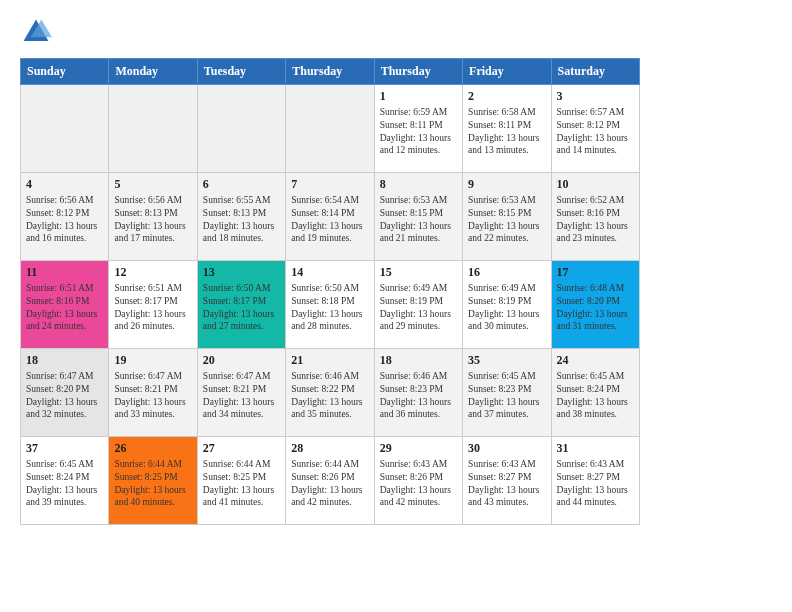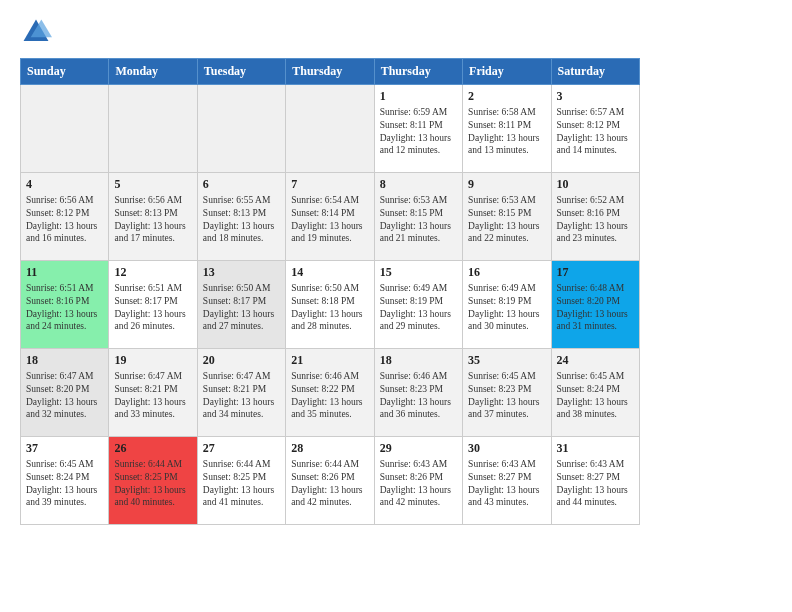--- a/index.html
+++ b/index.html
@@ -198,33 +198,33 @@
 Daylight: 13 hours and 22 minutes.</div>
           </td>
           <td style="background: rgb(242, 242, 242);">
             <div class="day-num">10</div>
             <div class="day-info" style="white-space: pre-line;">Sunrise: 6:52 AM
 Sunset: 8:16 PM
 Daylight: 13 hours and 23 minutes.</div>
           </td>
         </tr>
         <tr>
-          <td style="background: #86efac;">
+          <td style="background: #ec4899;">
             <div class="day-num">11</div>
             <div class="day-info" style="white-space: pre-line;">Sunrise: 6:51 AM
 Sunset: 8:16 PM
 Daylight: 13 hours and 24 minutes.</div>
           </td>
           <td style="background: rgb(255, 255, 255);">
             <div class="day-num">12</div>
             <div class="day-info" style="white-space: pre-line;">Sunrise: 6:51 AM
 Sunset: 8:17 PM
 Daylight: 13 hours and 26 minutes.</div>
           </td>
-          <td style="background: #e5e5e5;">
+          <td style="background: #14b8a6;">
             <div class="day-num">13</div>
             <div class="day-info" style="white-space: pre-line;">Sunrise: 6:50 AM
 Sunset: 8:17 PM
 Daylight: 13 hours and 27 minutes.</div>
           </td>
           <td style="background: rgb(255, 255, 255);">
             <div class="day-num">14</div>
             <div class="day-info" style="white-space: pre-line;">Sunrise: 6:50 AM
 Sunset: 8:18 PM
 Daylight: 13 hours and 28 minutes.</div>
@@ -292,21 +292,21 @@
 Daylight: 13 hours and 38 minutes.</div>
           </td>
         </tr>
         <tr>
           <td style="background: rgb(255, 255, 255);">
             <div class="day-num">37</div>
             <div class="day-info" style="white-space: pre-line;">Sunrise: 6:45 AM
 Sunset: 8:24 PM
 Daylight: 13 hours and 39 minutes.</div>
           </td>
-          <td style="background: #ef4444;">
+          <td style="background: #f97316;">
             <div class="day-num">26</div>
             <div class="day-info" style="white-space: pre-line;">Sunrise: 6:44 AM
 Sunset: 8:25 PM
 Daylight: 13 hours and 40 minutes.</div>
           </td>
           <td style="background: rgb(255, 255, 255);">
             <div class="day-num">27</div>
             <div class="day-info" style="white-space: pre-line;">Sunrise: 6:44 AM
 Sunset: 8:25 PM
 Daylight: 13 hours and 41 minutes.</div>

